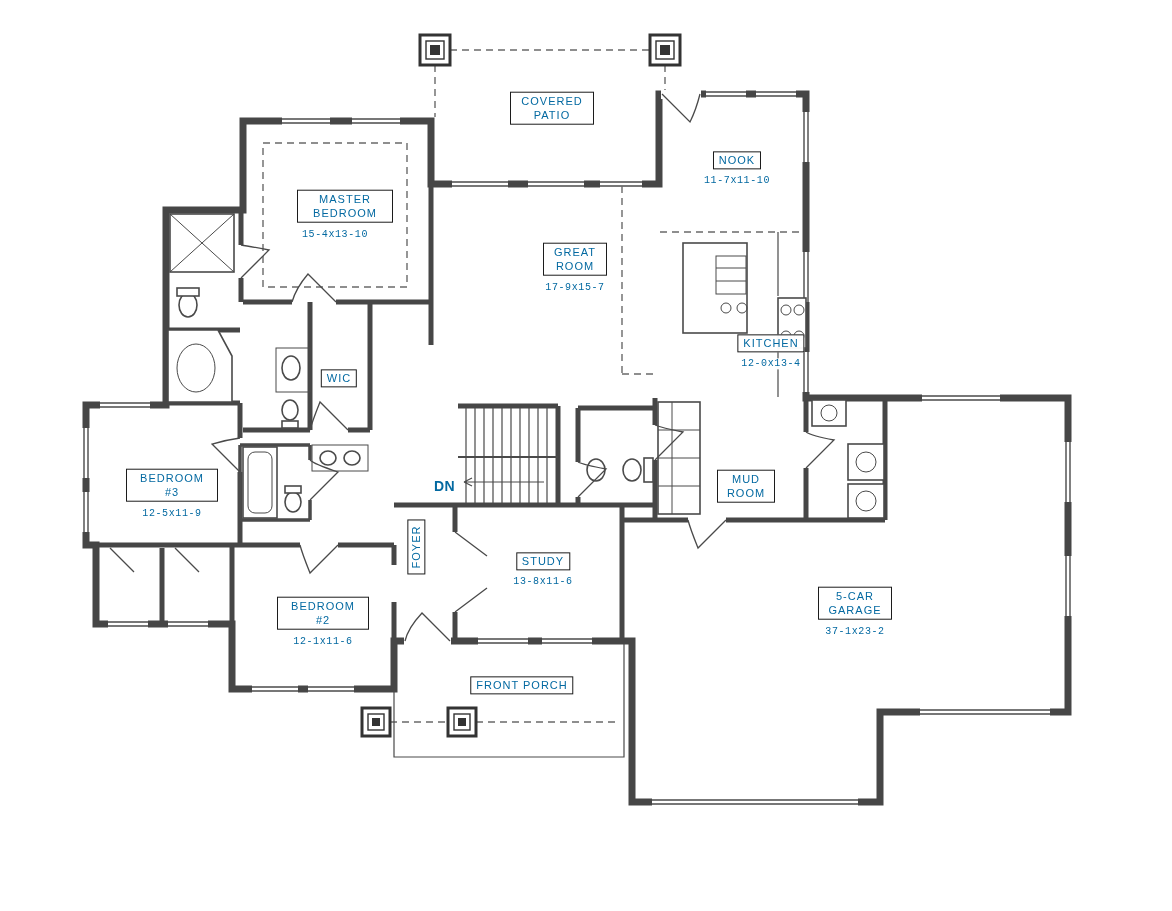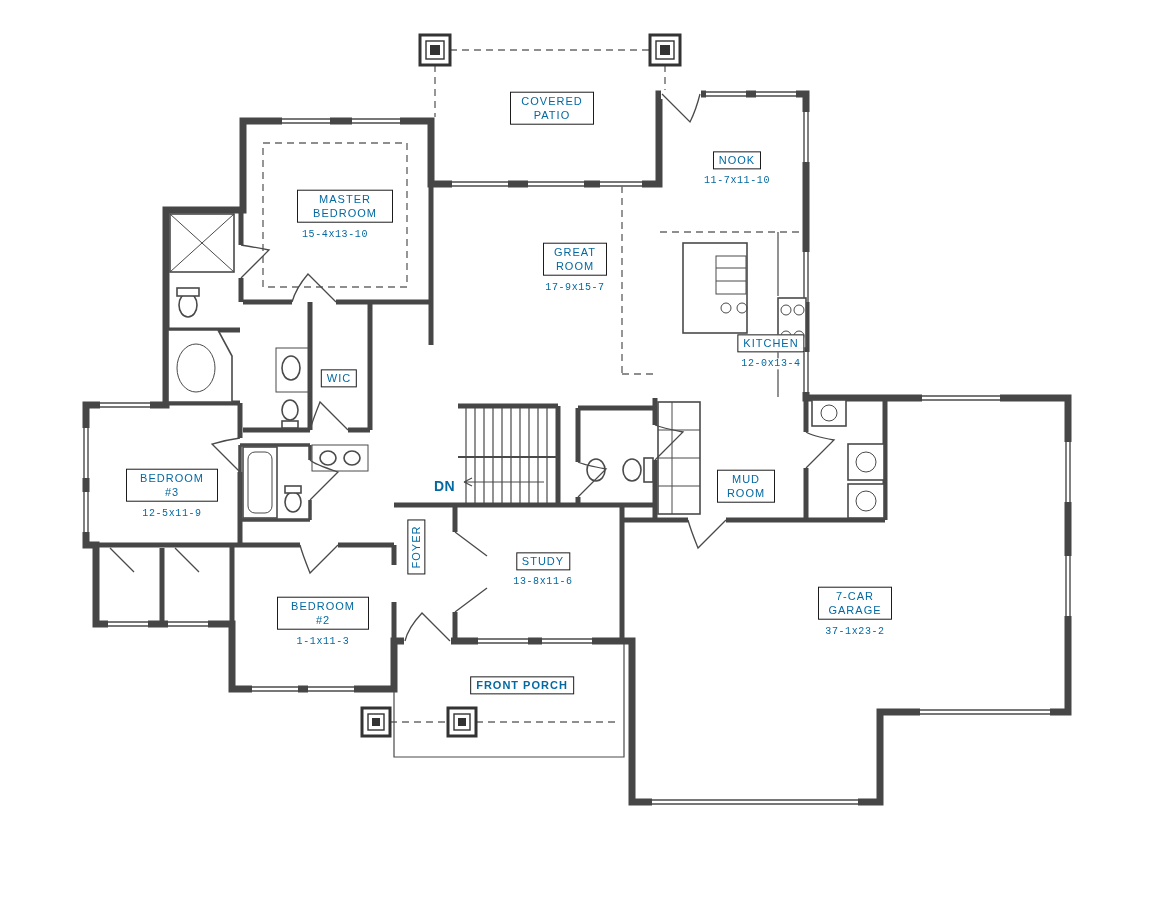--- a/index.html
+++ b/index.html
@@ -345,26 +345,26 @@
     <div class="label-box">FOYER</div>
   </div>
 
   <div class="lbl nowrap" style="left:543px;top:570px;">
     <div class="label-box">STUDY</div><br>
     <div class="label-dims">13-8x11-6</div>
   </div>
 
   <div class="lbl" style="left:305px;top:622px;margin-left:18px;">
     <div class="label-box" style="width:80px;">BEDROOM #2</div><br>
-    <div class="label-dims">1-1x11-3</div>
+    <div class="label-dims">12-1x11-6</div>
   </div>
 
   <div class="lbl" style="left:855px;top:612px;">
-    <div class="label-box" style="width:62px;">7-CAR GARAGE</div><br>
+    <div class="label-box" style="width:62px;">5-CAR GARAGE</div><br>
     <div class="label-dims">37-1x23-2</div>
   </div>
 
-  <div class="lbl nowrap" style="left:522px;top:685px;font-weight:bold;">
+  <div class="lbl nowrap" style="left:522px;top:685px;">
     <div class="label-box">FRONT PORCH</div>
   </div>
 
 
 </div>
 
 </body></html>

